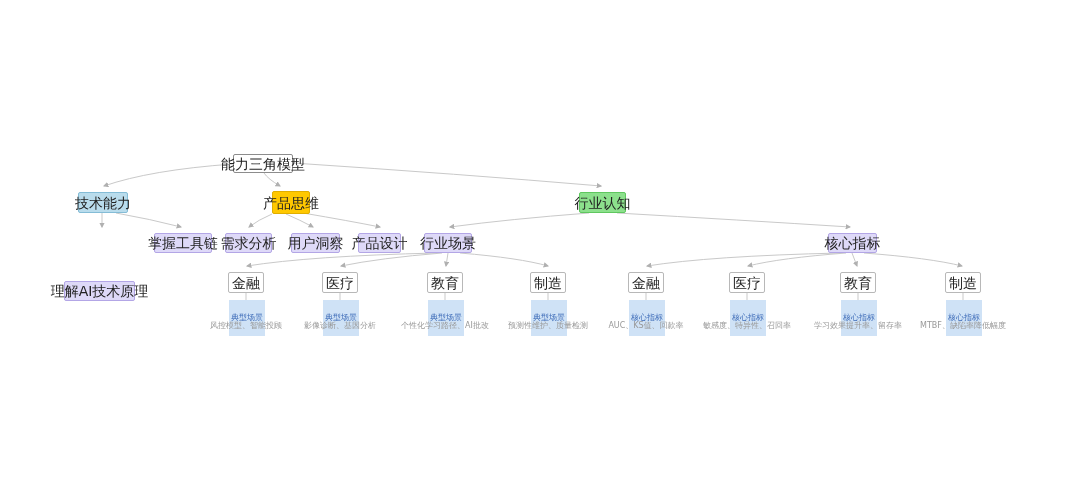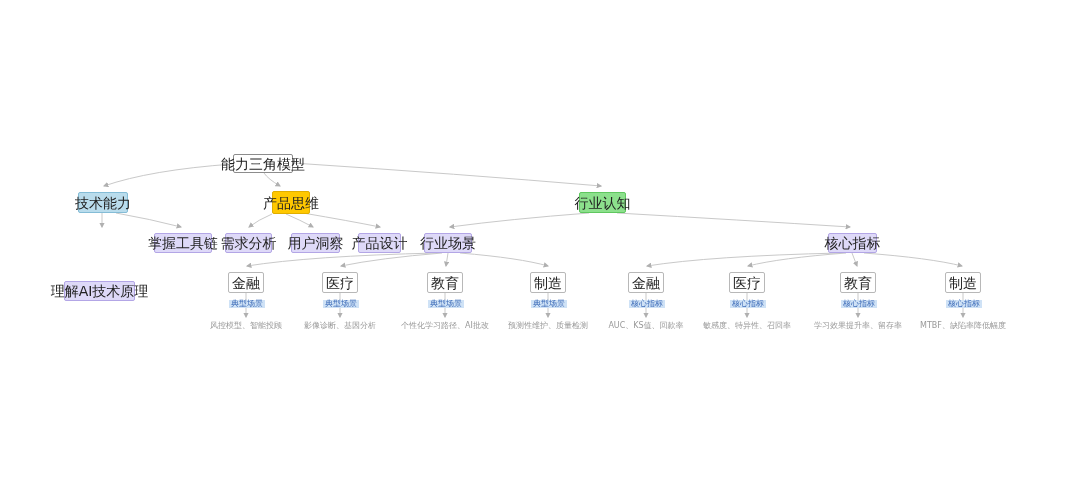--- a/index.html
+++ b/index.html
@@ -13,21 +13,21 @@
     font-size:14px;color:#222;box-sizing:border-box;white-space:nowrap;
     border-radius:2px;line-height:1;
   }
   .node.root{background:#ffffff;border:1px solid #8c8c8c;}
   .node.tech{background:#b9dcec;border:1px solid #84bcd6;}
   .node.product{background:#ffc800;border:1px solid #e0ae00;}
   .node.industry{background:#8ce08c;border:1px solid #5fc75f;}
   .node.purple{background:#ded9f8;border:1px solid #b3a6e6;}
   .node.white{background:#ffffff;border:1px solid #b8b8b8;}
   .tag{
-    position:absolute;font-size:8px;line-height:1;padding:0 2px;
+    position:absolute;font-size:8px;line-height:1;padding:14px 2px;
     color:#3e6cb8;background:#cfe2f6;white-space:nowrap;text-align:center;
   }
   .detail{
     position:absolute;font-size:8px;color:#999999;white-space:nowrap;
     text-align:center;line-height:1;
   }
   .watermark{
     position:absolute;left:690px;top:428px;height:46px;display:flex;
     align-items:center;gap:10px;
   }

